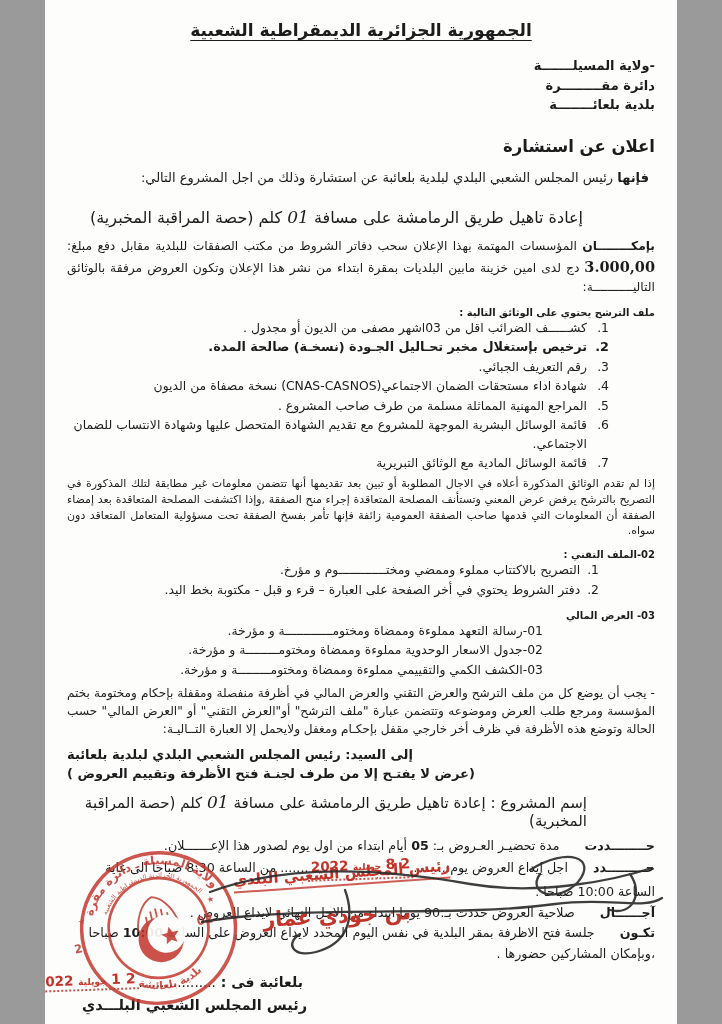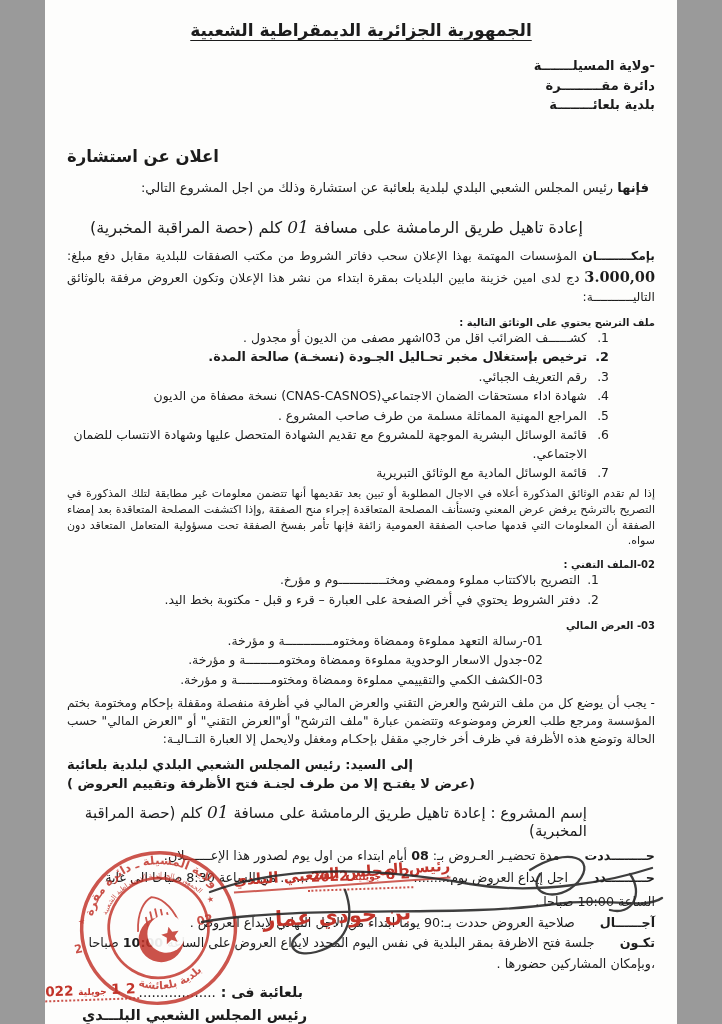--- a/index.html
+++ b/index.html
@@ -7,21 +7,21 @@
     width:632px;height:1024px;margin:0 auto;background:#fdfdfc;
     position:relative;overflow:hidden;direction:rtl;
     font-family:"DejaVu Sans",sans-serif;color:#1c1c1c;
   }
   .content{padding:12px 22px 0 22px;}
   .republic{
     text-align:center;font-weight:bold;font-size:17px;margin-top:8px;
     text-decoration:underline;text-underline-offset:4px;letter-spacing:.2px;
   }
   .admin{margin-top:16px;text-align:right;font-weight:bold;font-size:13px;line-height:1.5;}
-  .doc-title{text-align:left;font-weight:bold;font-size:16.5px;margin-top:32px;}
+  .doc-title{text-align:right;font-weight:bold;font-size:16.5px;margin-top:22px;}
   .intro{margin-top:14px;font-size:13px;padding-right:6px;}
   .project-line{margin-top:22px;font-size:16px;padding-right:72px;}
   .num-italic{font-style:italic;font-family:"DejaVu Serif",serif;font-size:17px;}
   .purchase{margin-top:10px;font-size:12.3px;line-height:1.55;text-align:justify;}
   .amount{font-weight:bold;font-family:"DejaVu Serif",serif;font-size:14.5px;}
   .sec-heading{font-weight:bold;font-size:10px;margin-top:10px;}
   .doc-item{display:flex;gap:7px;padding-right:46px;font-size:12.4px;line-height:1.55;}
   .doc-item .num{min-width:15px;}
   .doc-item.bold{font-weight:bold;font-size:12.8px;}
   .tech-item{display:flex;gap:7px;padding-right:56px;font-size:12.4px;line-height:1.6;}
@@ -134,21 +134,21 @@
       <div class="fin-item">03-الكشف الكمي والتقييمي مملوءة وممضاة ومختومـــــــــة و مؤرخة.</div>
     </div>
 
     <div class="envelope">- يجب أن يوضع كل من ملف الترشح والعرض التقني والعرض المالي في أظرفة منفصلة ومقفلة بإحكام ومختومة بختم المؤسسة ومرجع طلب العرض وموضوعه وتتضمن عبارة "ملف الترشح" أو"العرض التقني" أو "العرض المالي" حسب الحالة وتوضع هذه الأظرفة في ظرف أخر خارجي مقفل بإحكـام ومغفل  ولايحمل إلا العبارة التــاليـة:</div>
 
     <div class="center-bold">إلى السيد: رئيس المجلس الشعبي البلدي لبلدية بلعائبة</div>
     <div class="center-bold" style="margin-top:0;">(عرض لا يفتـح إلا من طرف لجنـة فتح الأظرفة وتقييم العروض )</div>
 
     <div class="project-name"><span>إسم المشروع : </span><span>إعادة تاهيل طريق الرمامشة على مسافة </span><span class="num-italic">01</span><span> كلم (حصة المراقبة المخبرية)</span></div>
 
-    <div class="sched" style="margin-top:6px;"><span class="lead">حــــــــددت</span><span> مدة تحضيـر العـروض بـ: </span><span class="bnum">08</span><span> أيام  ابتداء من اول يوم لصدور هذا الإعـــــــلان.</span></div>
+    <div class="sched" style="margin-top:6px;"><span class="lead">حــــــــددت</span><span> مدة تحضيـر العـروض بـ: </span><span class="bnum">05</span><span> أيام  ابتداء من اول يوم لصدور هذا الإعـــــــلان.</span></div>
 
     <div class="sched"><span class="lead">حـــــــــدد</span><span> اجل إيداع العروض يوم:</span><span class="dots">........</span><span class="rstamp"><span class="dy">2 8</span> <span class="mo">جويلية</span> <span class="yr">2022</span></span><span class="dots">.......</span><span>  من الساعة 8:30 صباحا الى غاية الساعة 10:00 صباحا .</span></div>
 
     <div class="sched"><span class="lead">آجــــــال</span><span> صلاحية العروض حددت بـ:90 يوما ابتداء من الاجل النهائي لايداع العروض .</span></div>
 
     <div class="sched"><span class="lead">تكـون</span><span> جلسة فتح الاظرفة بمقر البلدية في نفس اليوم المحدد لايداع العروض على الساعة </span><span class="bnum">10:00</span><span> صباحا ،وبإمكان المشاركين حضورها .</span></div>
 
     <div class="place-line"><span class="lbl">بلعائبة فى : </span><span class="dots">..................</span><span class="rstamp"><span class="dy">2 1</span> <span class="mo">جويلية</span> <span class="yr">2022</span></span></div>
 
     <div class="president">رئيس المجلس الشعبي البلـــدي</div>

